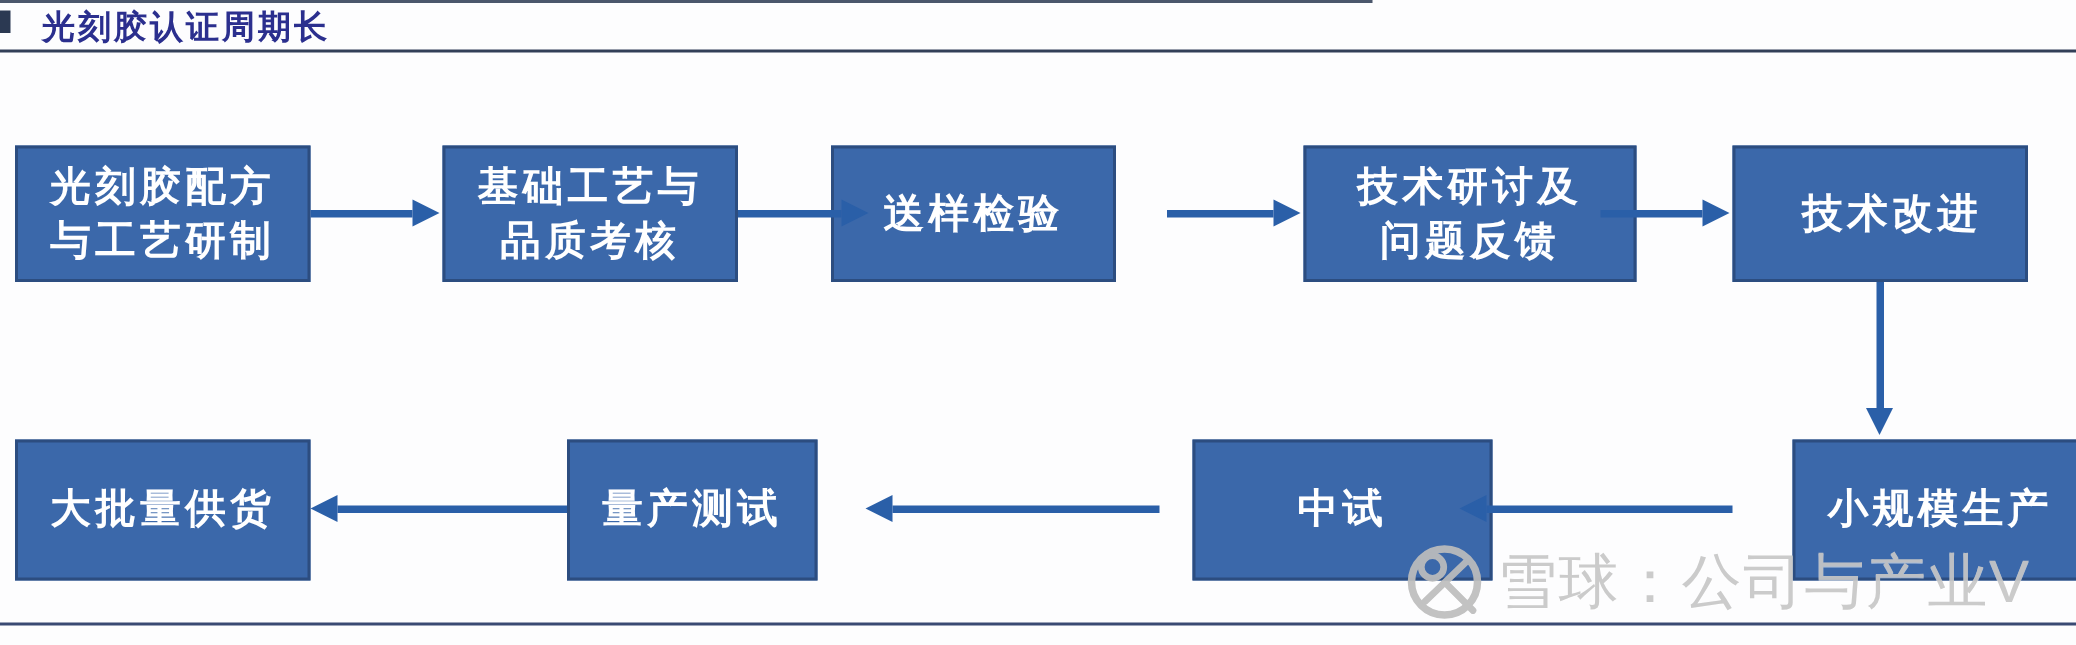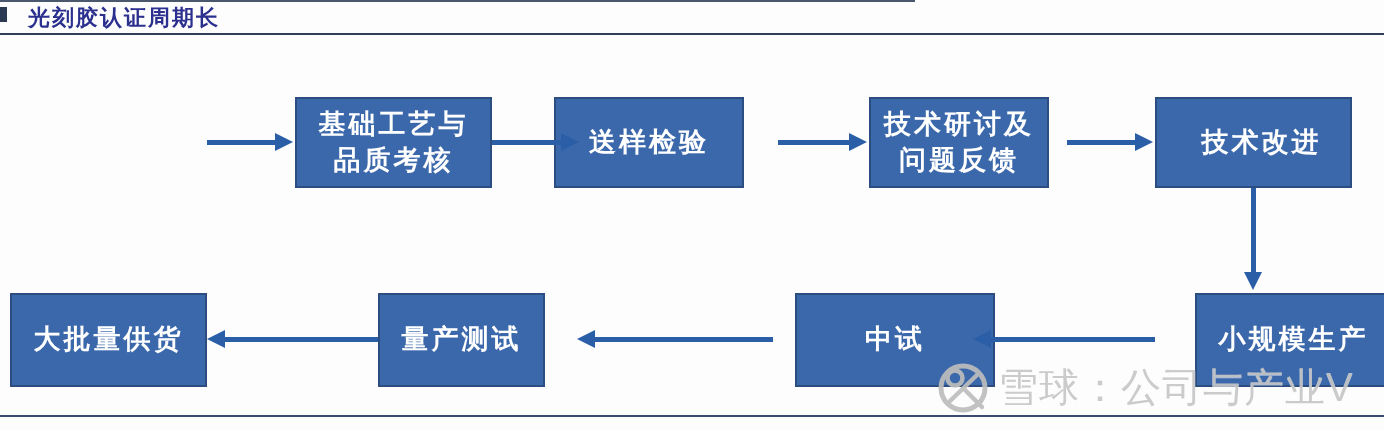--- a/index.html
+++ b/index.html
@@ -57,24 +57,26 @@
 <body>
 
 <div id="stage">
 
   <div class="topline"></div>
   <div class="left-tick"></div>
   <div class="title">光刻胶认证周期长</div>
   <div class="title-rule"></div>
   <div class="bottom-rule"></div>
 
+  <div class="box row-top" style="left:10px;width:197px;">光刻胶配方
+与工艺研制</div>
   <div class="box row-top" style="left:295px;width:197px;">基础工艺与
 品质考核</div>
   <div class="box row-top" style="left:554px;width:190px;">送样检验</div>
-  <div class="box row-top" style="left:869px;width:180px;">技术研讨及
+  <div class="box row-top" style="left:869px;width:222px;">技术研讨及
 问题反馈</div>
   <div class="box row-top" style="left:1155px;width:197px;padding-left:16px;">技术改进</div>
 
   <div class="box row-bottom" style="left:1195px;width:197px;">小规模生产</div>
   <div class="box row-bottom" style="left:795px;width:200px;">中试</div>
   <div class="box row-bottom" style="left:378px;width:167px;">量产测试</div>
   <div class="box row-bottom" style="left:10px;width:197px;">大批量供货</div>
 
   <div class="arr arr-r" style="left:207px;top:140px;width:68px;"></div>
   <div class="arr arr-r" style="left:492px;top:140px;width:69px;"></div>

